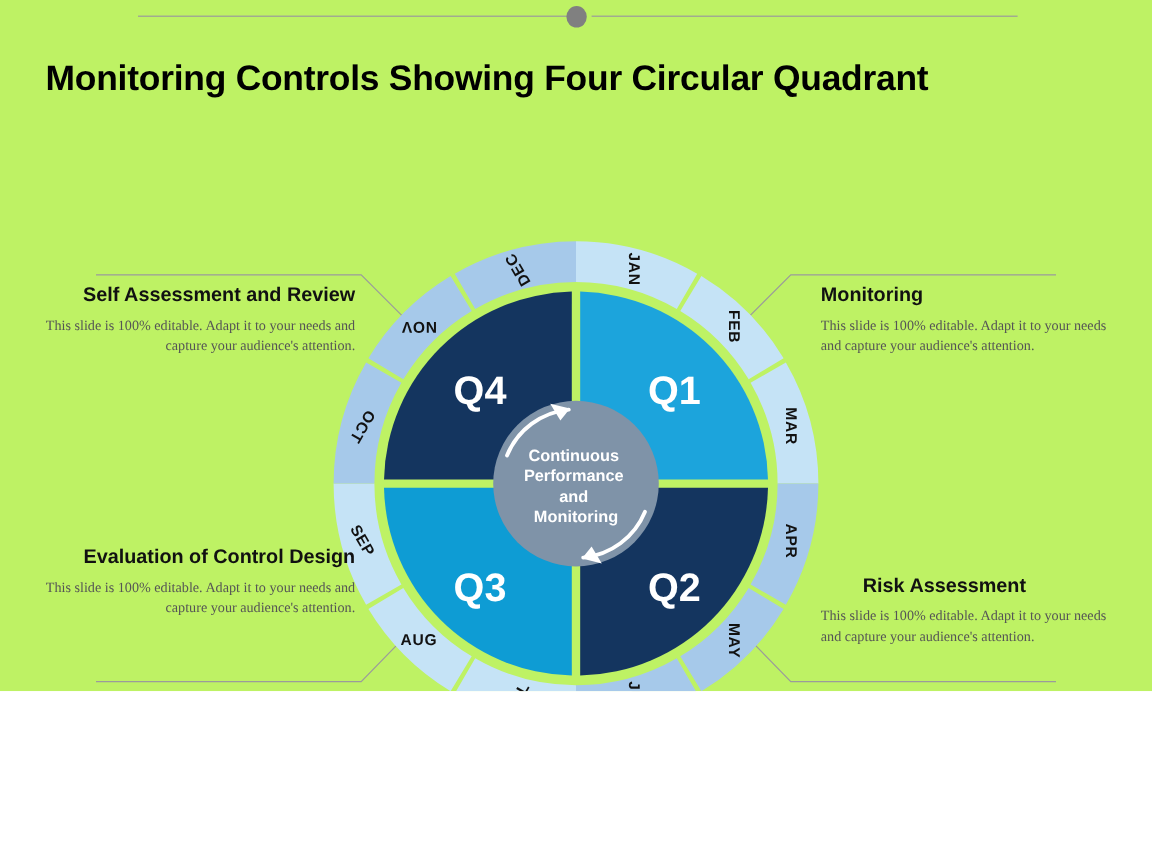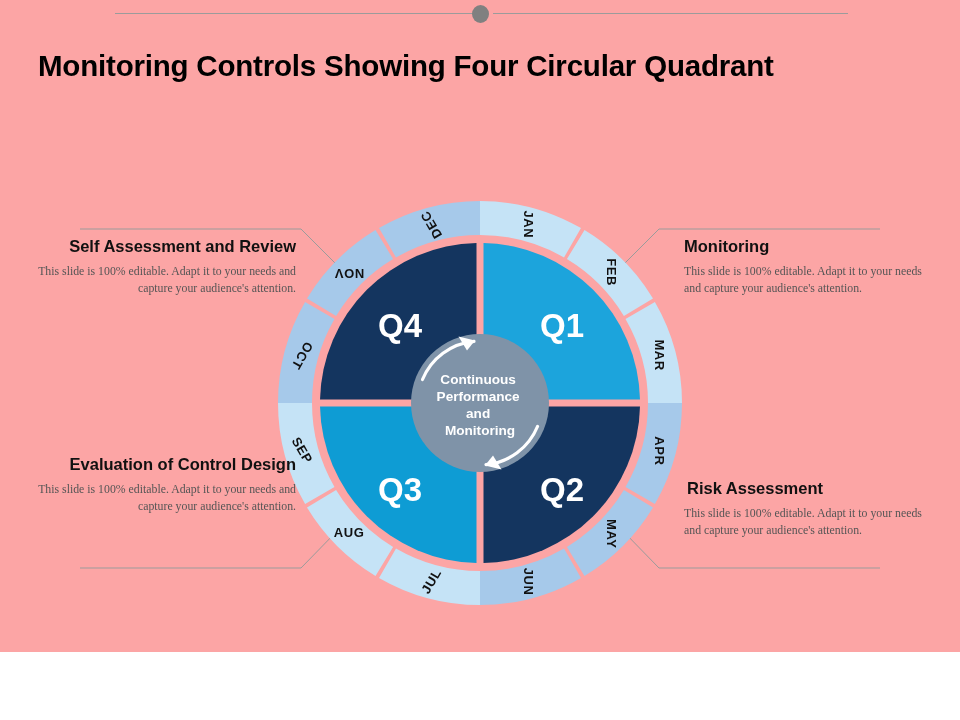--- a/index.html
+++ b/index.html
@@ -8,22 +8,22 @@
     padding: 0;
     background: #ffffff;
   }
   body {
     font-family: "Liberation Sans", sans-serif;
     -webkit-font-smoothing: antialiased;
   }
   #slide {
     position: relative;
     width: 960px;
-    height: 652px;
-    background: #fca5a5;
+    height: 576px;
+    background: #bef264;
     overflow: hidden;
   }
 
   
   .top-deco {
     position: absolute;
     left: 0;
     top: 0;
     width: 960px;
     height: 34px;
@@ -83,21 +83,21 @@
   }
 
   .callout.left  { text-align: right; }
   .callout.right { text-align: left; }
 
   #callout-tl { left: 14px;  top: 236px; width: 282px; }
   #callout-bl { left: 6px;   top: 454px; width: 290px; }
   #callout-tr { left: 684px; top: 236px; width: 248px; }
   #callout-br { left: 684px; top: 478px; width: 248px; }
   #callout-tr .c-body, #callout-br .c-body { width: 238px; }
-  #callout-br .c-head { padding-left: 3px; }
+  #callout-br .c-head { padding-left: 3px; margin-left: 32px; }
 
   
   .leaders {
     position: absolute;
     left: 0; top: 0;
     width: 960px; height: 720px;
     pointer-events: none;
   }
 
   

